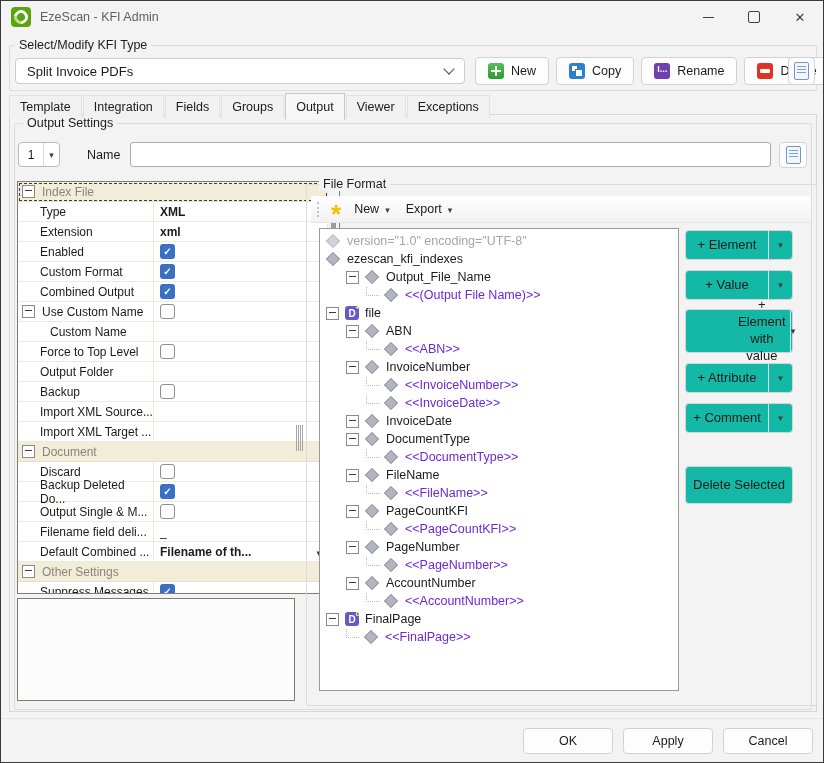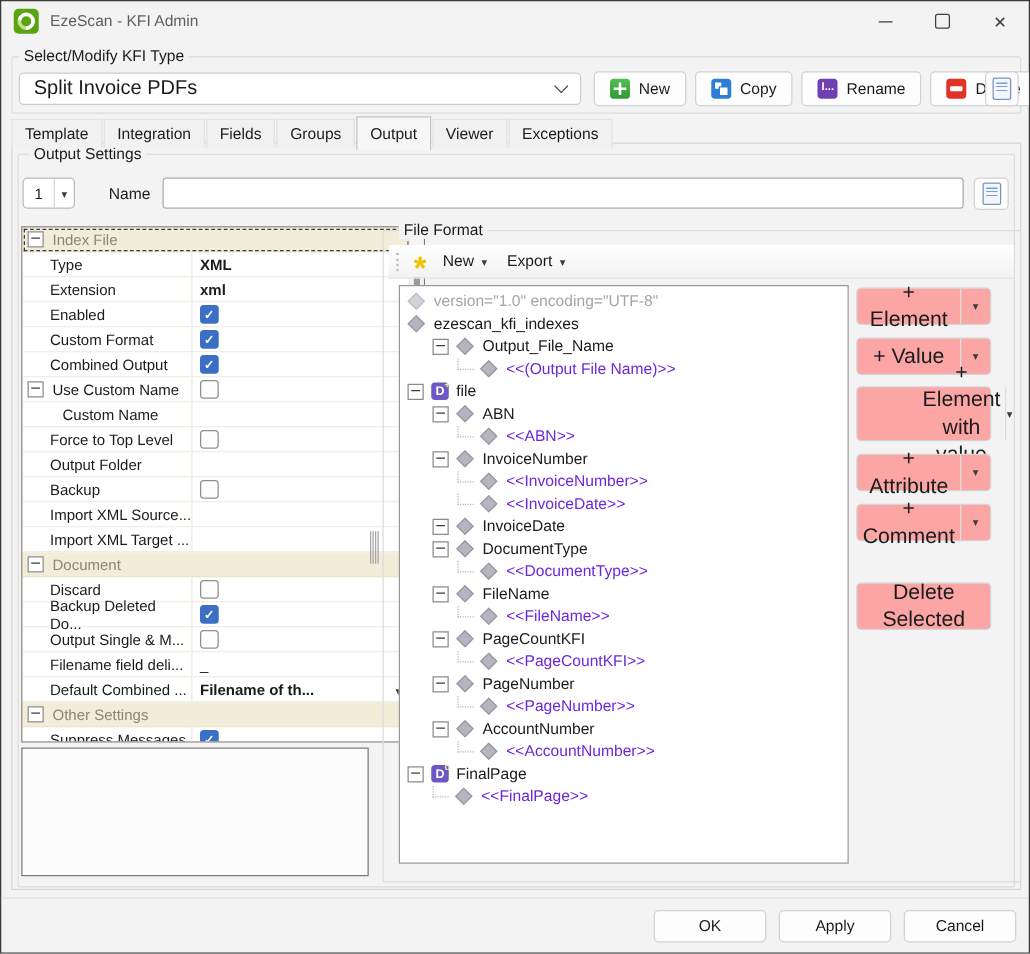--- a/index.html
+++ b/index.html
@@ -16,21 +16,21 @@
   .min-glyph{width:11px;height:1px;background:#3f3f3f;}
   .max-glyph{width:10px;height:10px;border:1px solid #3f3f3f;border-radius:2px;}
   .close-glyph::after{content:"\2715";font-size:13px;color:#3f3f3f;}
 
   
   .gbox{position:absolute;border:1px solid #dcdcdc;border-radius:2px;}
   .glabel{position:absolute;background:#f3f3f3;padding:0 4px;z-index:1;font-size:12.5px;}
 
   
   .combo-main{position:absolute;left:14px;top:57px;width:450px;height:26px;background:#fff;border:1px solid #cdcdcd;
-    border-radius:4px;display:flex;align-items:center;padding:0 11px;box-sizing:border-box;font-size:16px;}
+    border-radius:4px;display:flex;align-items:center;padding:0 11px;box-sizing:border-box;font-size:13px;}
   .chev{width:7px;height:7px;border-right:1.6px solid #4a4a4a;border-bottom:1.6px solid #4a4a4a;transform:rotate(45deg);margin-left:auto;margin-top:-4px;}
   .top-actions{position:absolute;left:474px;top:56px;display:flex;gap:7px;}
   .act-btn{height:28px;padding:0 12px;display:flex;align-items:center;gap:7px;background:#fdfdfd;border:1px solid #d2d2d2;
     border-radius:4px;font-size:12.5px;font-family:inherit;color:#1b1b1b;}
   .ic{width:16px;height:16px;border-radius:3px;position:relative;flex:none;display:inline-block;}
   .new-icon{background:linear-gradient(#55bd55,#2f9a33);}
   .new-icon::before{content:"";position:absolute;left:7px;top:3px;width:2px;height:10px;background:#fff;}
   .new-icon::after{content:"";position:absolute;left:3px;top:7px;width:10px;height:2px;background:#fff;}
   .copy-icon{background:#2e7fd4;}
   .copy-icon::before{content:"";position:absolute;left:3px;top:3px;width:5px;height:5px;background:#fff;}
@@ -99,22 +99,22 @@
   .tree-row.gray .tr-label{color:#a5a5a5;}
   .tree-row.gray .tr-diamond{background:#d2d2d8;border-color:#bcbcc4;}
   .tree-row.blue .tr-label{color:#6d28d9;text-align:right;}
   .tr-exp{width:11px;height:11px;border:1px solid #8a8a8a;background:#fff;position:relative;margin-right:6px;flex:none;}
   .tr-exp::after{content:"";position:absolute;left:2px;right:2px;top:4px;height:1px;background:#3c3c3c;}
   .tr-conn{width:12px;height:8px;border-left:1px dotted #b8b8b8;border-bottom:1px dotted #b8b8b8;margin:-7px 5px 0 0;flex:none;}
   .tr-diamond{width:8px;height:8px;background:#b5b5c0;border:1px solid #9797a5;transform:rotate(45deg);margin:0 9px 0 2px;flex:none;}
   .tr-dbadge{width:14px;height:14px;border-radius:3px;background:#6b58c4;color:#fff;font-size:10px;font-weight:bold;
     display:flex;align-items:center;justify-content:center;margin-right:6px;position:relative;flex:none;}
   .tr-dbadge .dsup{position:absolute;top:-3px;right:-1px;font-size:8px;color:#ffe68a;}
-  .side-btn{position:absolute;left:684px;width:108px;background:#fca5a5;border:1px solid #d4d4d4;border-radius:4px;
-    box-sizing:border-box;display:flex;align-items:stretch;font-size:17px;}
+  .side-btn{position:absolute;left:684px;width:108px;background:#14b8a6;border:1px solid #d4d4d4;border-radius:4px;
+    box-sizing:border-box;display:flex;align-items:stretch;font-size:13px;}
   .sb-label{flex:1;display:flex;align-items:center;justify-content:center;text-align:center;padding:2px 4px;line-height:1.3;}
   .sb-arrow{width:23px;border-left:1px solid #dedede;display:flex;align-items:center;justify-content:center;}
 
   
   .footer-sep{position:absolute;left:0;top:717px;width:100%;height:1px;background:#e2e2e2;}
   .footer-btn{position:absolute;top:727px;width:90px;height:26px;background:#fdfdfd;border:1px solid #d2d2d2;border-radius:4px;
     font-family:inherit;font-size:12.5px;color:#1b1b1b;display:flex;align-items:center;justify-content:center;}
 </style>
 </head>
 <body>

